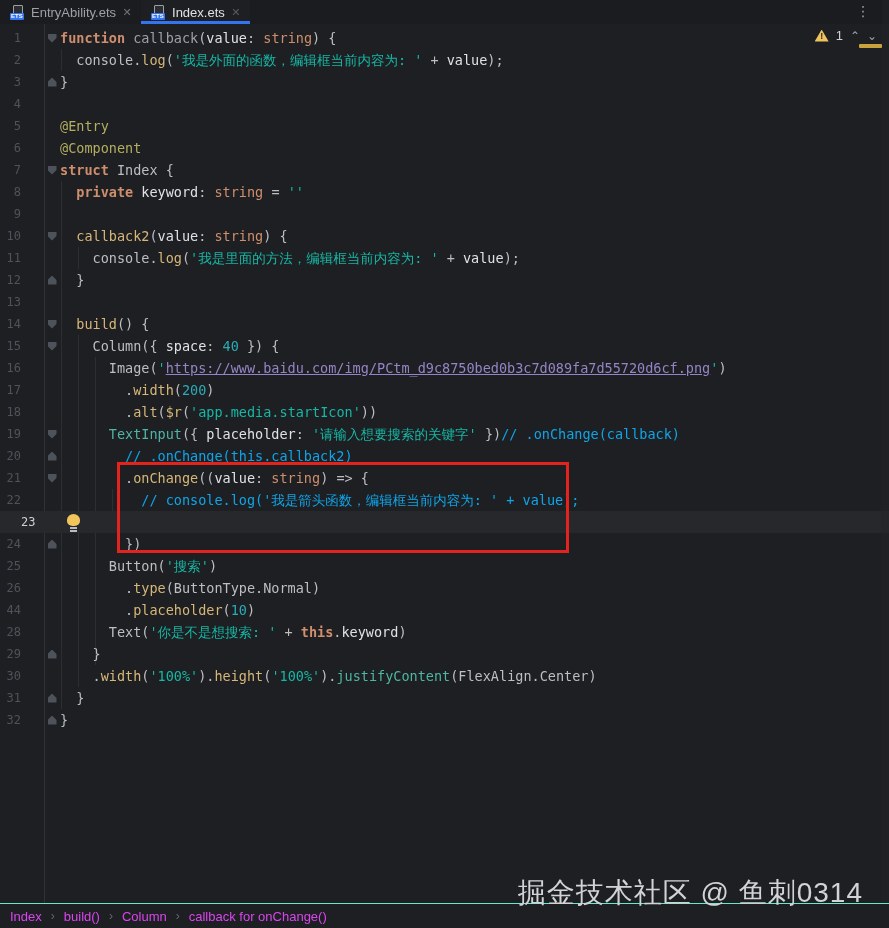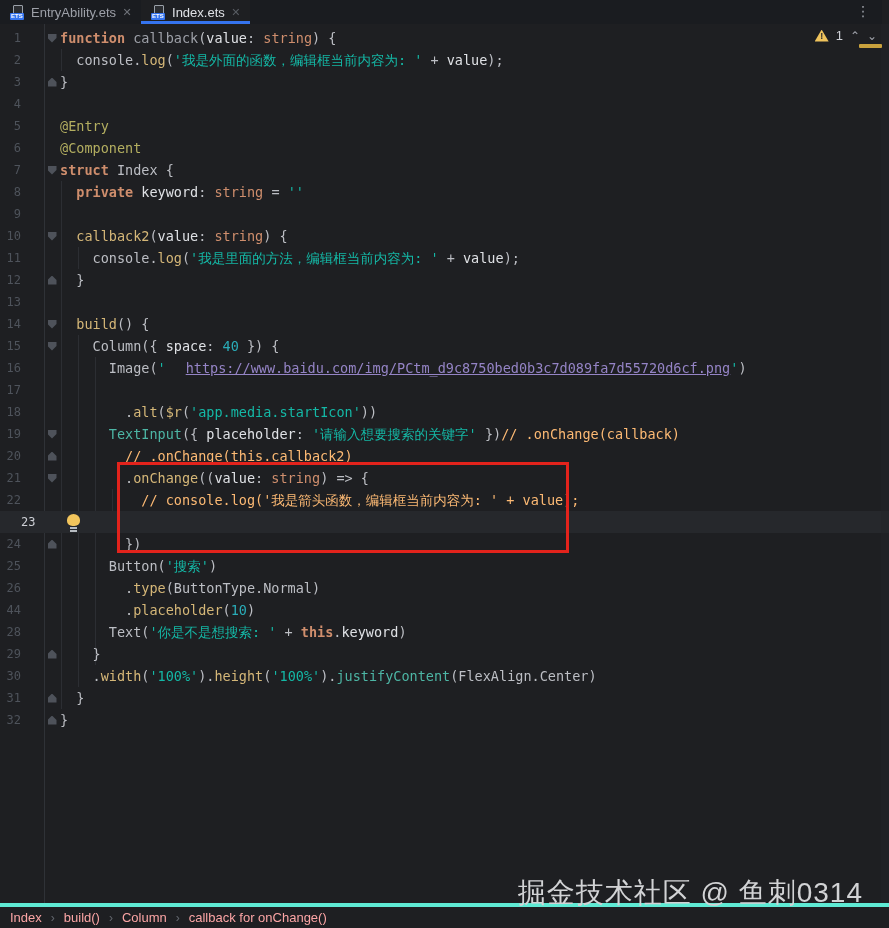--- a/index.html
+++ b/index.html
@@ -42,26 +42,26 @@
   .fold { width: 9px; height: 9px; background: #4e525a; display: inline-block; }
   .fold.open { clip-path: polygon(0 0, 100% 0, 100% 50%, 50% 100%, 0 50%); }
   .fold.end  { clip-path: polygon(50% 0, 100% 50%, 100% 100%, 0 100%, 0 50%); }
   .cl { white-space: pre; font-family: "DejaVu Sans Mono", monospace; font-size: 13.5px;
         color: #bcbec4; }
 
   .tk-kw { color: #cf8e6d; font-weight: bold; }
   .tk-fn { color: #d5b778; }
   .tk-str { color: #14b8a6; }
   .tk-num { color: #2aacb8; }
-  .tk-cmt { color: #fdba74; }
+  .tk-cmt { color: #0ea5e9; }
   .tk-pl { color: #bcbec4; }
   .tk-pr { color: #dfe1e5; font-weight: normal; }
   .tk-ty { color: #cf8e6d; }
   .tk-gy { color: #9da0a8; }
-  .tk-lk { color: #9584c6; text-decoration: underline; margin-left: 20px; }
+  .tk-lk { color: #9584c6; text-decoration: underline; }
   .tk-tl { color: #4db6a5; }
   .tk-an { color: #b3ae60; }
 
   .indent-guide { position: absolute; width: 1px; background: #2c2e33; }
 
   
   .red-box { position: absolute; left: 117px; top: 438px; width: 452px; height: 91px;
              border: 3px solid #e3231c; z-index: 6; pointer-events: none; }
 
   
@@ -79,23 +79,23 @@
                      text-align: center; font-size: 9px; font-weight: bold; color: #2b2d30; }
   .warn-count { color: #ced0d6; font-size: 13px; }
   .chev { color: #9da0a8; font-size: 12px; line-height: 12px; }
   .stripe-track { position: absolute; top: 0; bottom: 0; right: 0; width: 8px;
                   background: #222428; opacity: .5; }
   .stripe-mark { position: absolute; top: 20px; right: 7px; width: 23px; height: 4px;
                  background: #c9a23d; border-radius: 1px; z-index: 5; }
 
   
   .crumbs { position: absolute; left: 0; right: 0; bottom: 0; height: 25px;
-            background: #1e1f22; border-top: 4px solid #5eead4; display: flex;
+            background: #1e1f22; border-top: 1px solid #5eead4; display: flex;
             align-items: center; padding: 0 10px; gap: 9px; font-size: 13px;
-            color: #fca5a5; }
+            color: #d946ef; }
   .crumb-sep { color: #62666d; font-size: 12px; }
   .crumb-sep::before { content: '›'; }
 
   
   .watermark { position: absolute; right: 26px; bottom: 16px; font-size: 28px;
                color: #d2d3d5; z-index: 10; letter-spacing: 1px; }
 </style>
 </head>
 <body>
 
@@ -239,20 +239,21 @@
         <div class="row">
           <span class="ln">16</span>
           <span class="mid"></span>
           <span class="ic"></span>
           <span class="cl"><span class="tk-pl">      Image(</span><span class="tk-str">'</span><span class="tk-lk">https://www.baidu.com/img/PCtm_d9c8750bed0b3c7d089fa7d55720d6cf.png</span><span class="tk-str">'</span><span class="tk-pl">)</span></span>
         </div>
         <div class="row">
           <span class="ln">17</span>
           <span class="mid"></span>
           <span class="ic"></span>
+          <span class="cl"><span class="tk-pl">        .</span><span class="tk-fn">width</span><span class="tk-pl">(</span><span class="tk-num">200</span><span class="tk-pl">)</span></span>
         </div>
         <div class="row">
           <span class="ln">18</span>
           <span class="mid"></span>
           <span class="ic"></span>
           <span class="cl"><span class="tk-pl">        .</span><span class="tk-fn">alt</span><span class="tk-pl">(</span><span class="tk-fn">$r</span><span class="tk-pl">(</span><span class="tk-str">'app.media.startIcon'</span><span class="tk-pl">))</span></span>
         </div>
         <div class="row">
           <span class="ln">19</span>
           <span class="mid"></span>

